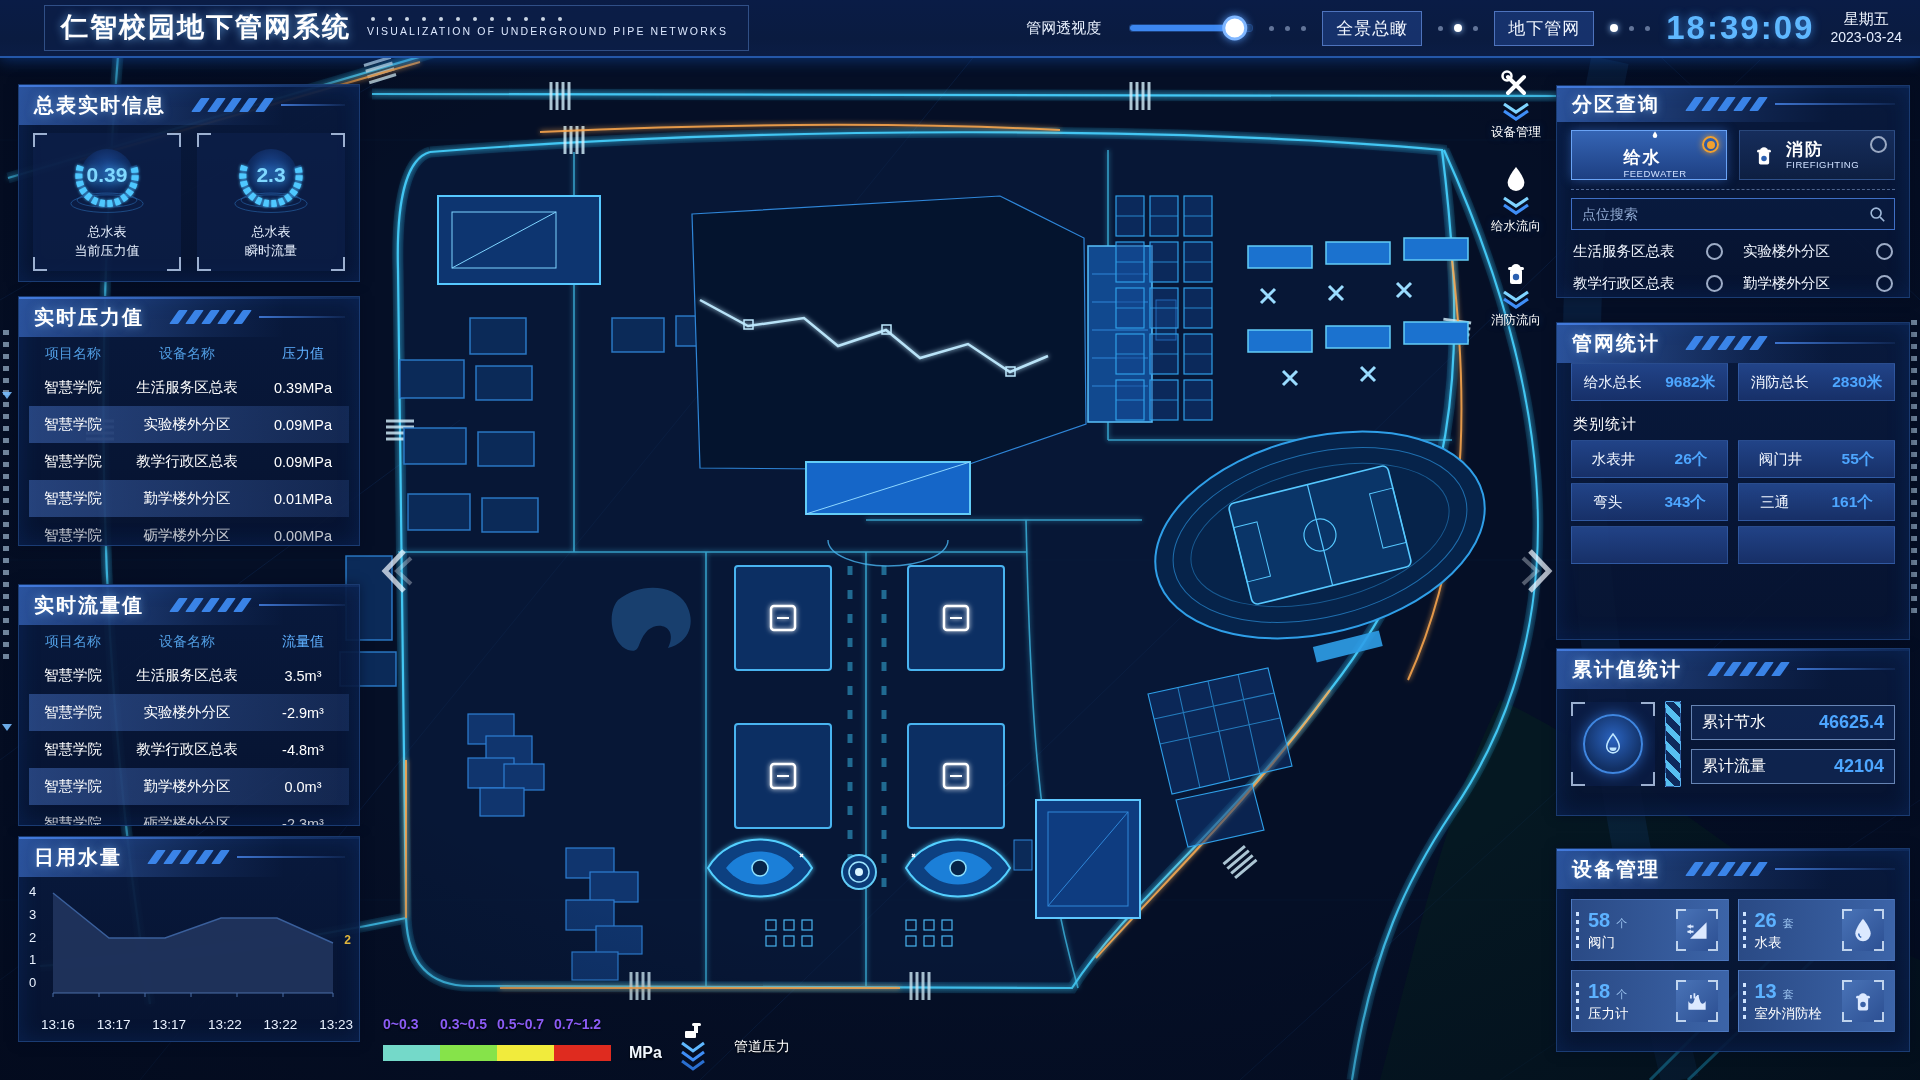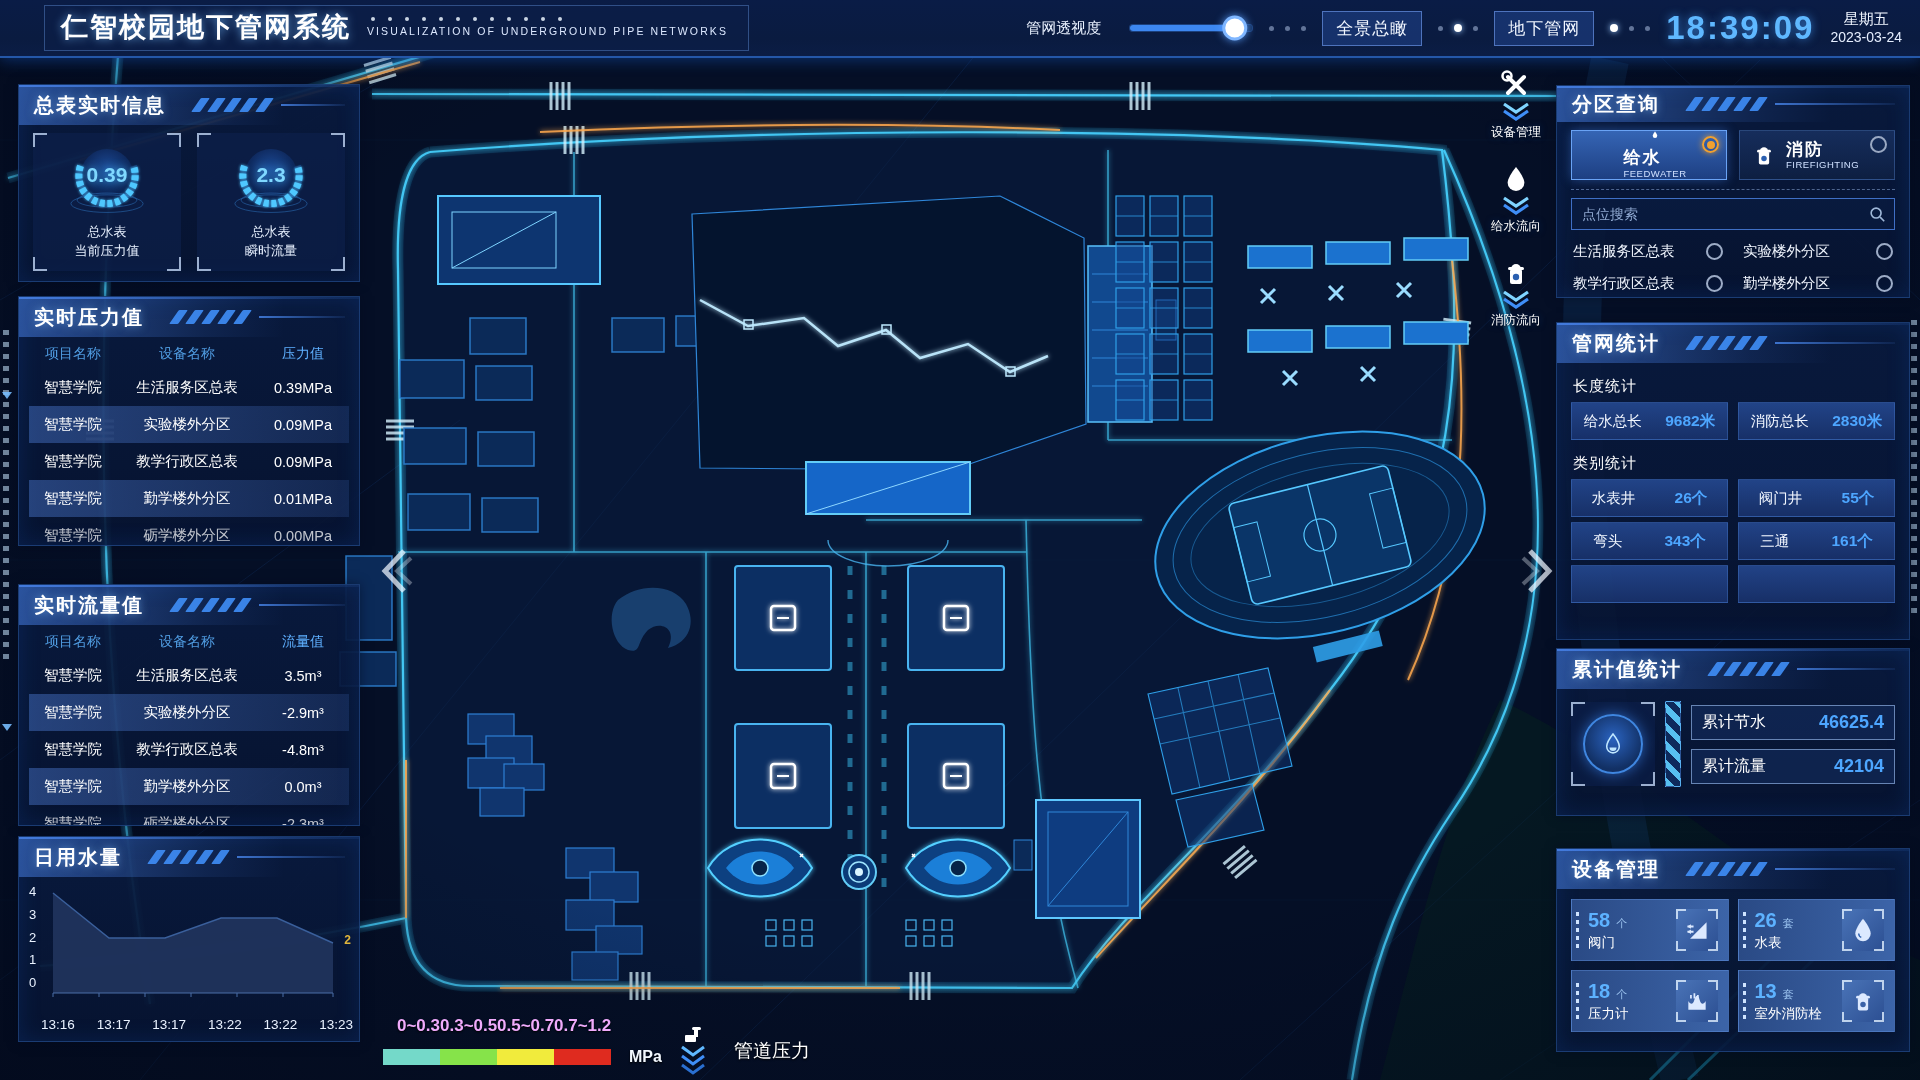--- a/index.html
+++ b/index.html
@@ -154,27 +154,27 @@
   .dev-icon{position:relative;width:42px;height:42px;display:flex;align-items:center;justify-content:center;
     background:linear-gradient(135deg,#4a74b8,#2c4f92);}
   .dev-icon .gc-b{width:8px;height:8px;border-color:rgba(225,240,255,.8);}
 
   
   .tool-item{position:absolute;z-index:3;width:64px;display:flex;flex-direction:column;align-items:center;gap:2px;cursor:pointer;}
   .tool-item .lbl{font-size:12.5px;color:#fff;text-shadow:0 0 6px #0a2a66,0 1px 2px #000;}
   .car-arrow{position:absolute;z-index:3;cursor:pointer;opacity:.85;}
   .legend{position:absolute;left:383px;top:1016px;z-index:3;}
   .leg-labels{display:flex;width:228px;}
-  .leg-labels span{width:57px;text-align:right;font-size:17px;font-weight:bold;color:#f0abfc;text-shadow:0 1px 2px #000;}
+  .leg-labels span{width:57px;text-align:left;font-size:14px;font-weight:bold;color:#8b5cf6;text-shadow:0 1px 2px #000;}
   .leg-row{display:flex;align-items:center;gap:18px;margin-top:3px;}
   .leg-bar{display:flex;width:228px;height:16px;}
   .leg-seg{width:57px;height:16px;}
   .leg-unit{font-size:16px;font-weight:bold;color:#f2f8ff;text-shadow:0 1px 2px #000;}
   .leg-ico-col{display:flex;flex-direction:column;align-items:center;margin-top:-14px;}
-  .leg-name{font-size:19px;color:#fff;text-shadow:0 1px 2px #000;margin-top:-12px;margin-left:10px;}
+  .leg-name{font-size:14px;color:#fff;text-shadow:0 1px 2px #000;margin-top:-12px;margin-left:10px;}
   .rail-tri{position:absolute;z-index:4;width:0;height:0;border-left:5px solid transparent;border-right:5px solid transparent;border-top:7px solid rgba(120,190,255,.9);}
 </style>
 </head>
 <body>
 
 <div id="stage">
 
   <svg class="map-svg" viewBox="0 0 1920 1080">
     <defs>
       <filter id="mglow" x="-40%" y="-40%" width="180%" height="180%">
@@ -736,21 +736,20 @@
       <span class="p-title">管网统计</span>
       <span class="slashes">
           <i></i>
           <i></i>
           <i></i>
           <i></i>
           <i></i>
         </span>
       <span class="p-line"></span>
     </div>
-    <div class="sec-label">长度统计</div>
     <div class="chips">
       <div class="chip">
           <span class="cn">给水总长</span>
           <span class="cv">9682米</span>
         </div>
       <div class="chip">
           <span class="cn">消防总长</span>
           <span class="cv">2830米</span>
         </div>
     </div>

